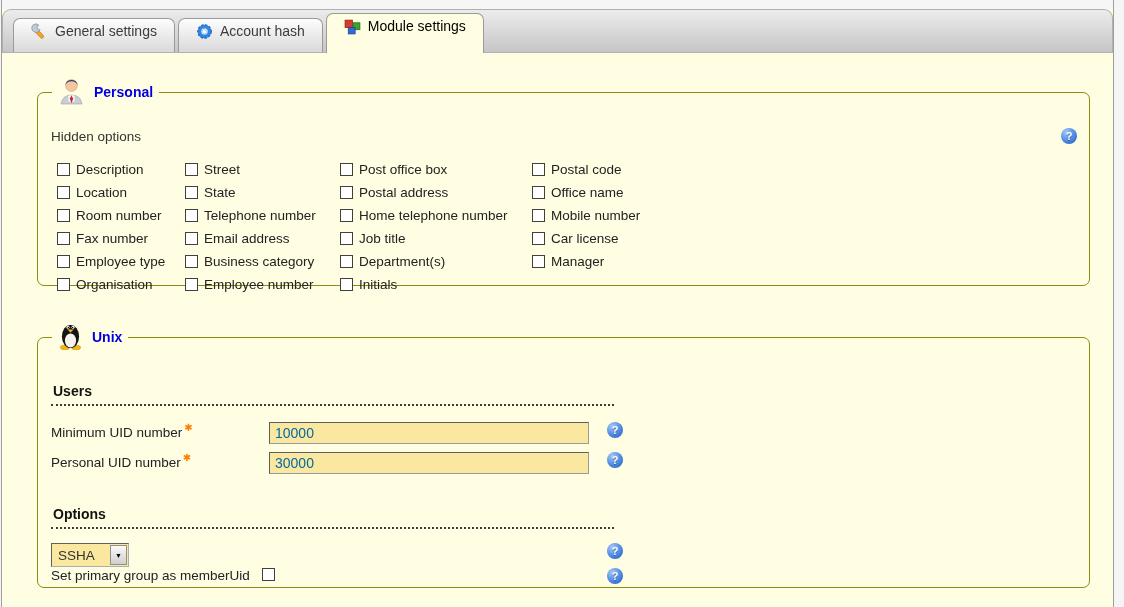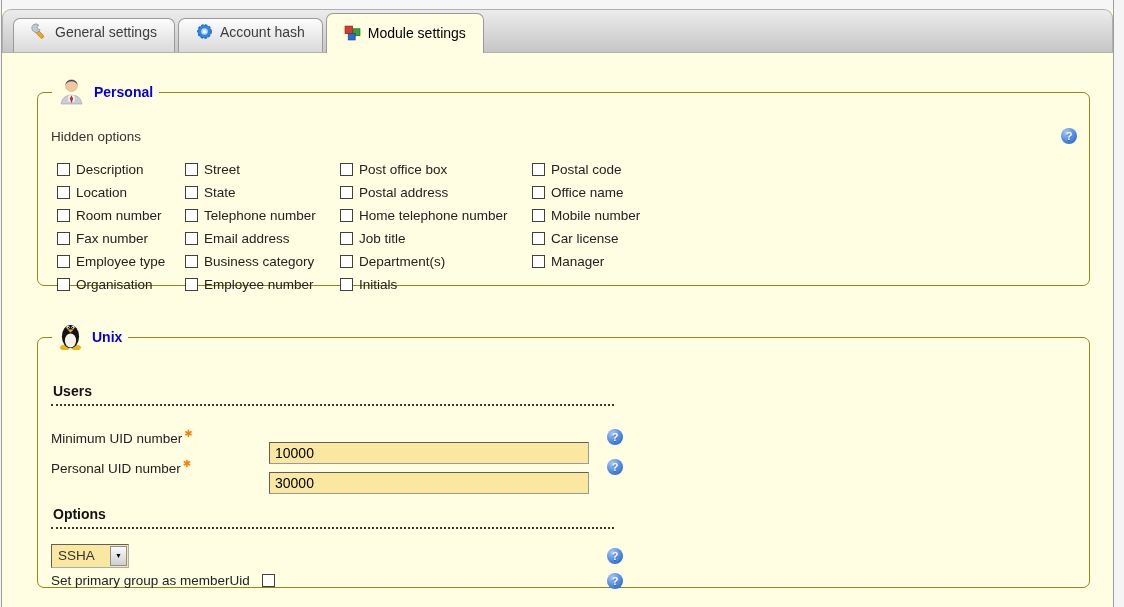--- a/index.html
+++ b/index.html
@@ -17,22 +17,22 @@
   }
   
   .topstrip { height:9px; background:#f6f6f6; }
   .tabbar {
     height:44px; background:linear-gradient(#ececec,#c6c6c6);
     border:1px solid #b0b0b0; border-bottom:1px solid #b2b2b2;
     border-radius:9px 9px 0 0;
     display:flex; align-items:flex-end; padding:0 0 0 10px;
   }
   .tab {
-    height:34px; display:flex; align-items:flex-end; gap:7px;
-    padding:12px 17px; margin-right:3px; cursor:pointer;
+    height:34px; display:flex; align-items:flex-start; gap:7px;
+    padding:4px 17px; margin-right:3px; cursor:pointer;
     background:linear-gradient(#fdfdfd,#d9d9d9);
     border:1px solid #9a9a9a; border-bottom:none;
     border-radius:7px 7px 0 0;
     color:#3c3c3c; font-size:14px; white-space:nowrap;
   }
   .tab.active {
     background:#fffee3; height:40px; margin-bottom:-1px;
     position:relative; z-index:3; color:#000000;
   }
   .tab .ticon { width:17px; height:17px; display:inline-block; flex:none; }
@@ -62,34 +62,34 @@
     width:13px; height:13px; flex:none; margin:0;
     background:#fff; border:1px solid #404040; cursor:pointer;
   }
   
   .section-header {
     font-weight:bold; color:#111; font-size:14px;
     width:563px; margin:24px 0 0 1px; padding:0 0 5px 2px;
     border-bottom:2px dotted #3a3a3a;
   }
   .section-header.first { margin-top:30px; }
-  .field-row { display:flex; align-items:center; width:572px; margin-left:1px; }
+  .field-row { display:flex; width:572px; margin-left:1px; }
   .field-row.inp { height:30px; margin-top:0; }
   .field-row.first-inp { margin-top:16px; }
   .field-row.opt { height:25px; }
   .field-row.first-opt { margin-top:14px; }
   .flabel { width:218px; flex:none; color:#222; font-size:13.5px; }
   .flabel-wide { color:#222; font-size:13.5px; margin-right:8px; }
   .req { color:#ff7d00; font-size:10px; vertical-align:super; margin-left:2px; font-weight:bold; }
   input[type=text] {
     width:320px; height:22px; flex:none;
     background:#fbe8a0; border:1px solid #9a9a9a;
     border-top-color:#5f5f5f; border-left-color:#5f5f5f;
     font-family:"Liberation Sans","DejaVu Sans",sans-serif;
-    font-size:14px; color:#000000; padding:1px 5px;margin-top:32px;
+    font-size:14px; color:#0369a1; padding:1px 5px;
   }
   .help {
     width:16px; height:16px; flex:none; margin-left:auto;
     border-radius:50%; cursor:pointer;
     background:radial-gradient(circle at 34% 28%, #a8c9f8 0%, #5b93e6 45%, #2f6cd0 80%);
     color:#fff; font-weight:bold; font-size:11px; line-height:16px; text-align:center;
     text-shadow:0 1px 1px rgba(0,0,60,.4);
   }
   .fake-select {
     display:inline-flex; align-items:center; flex:none; cursor:pointer;

